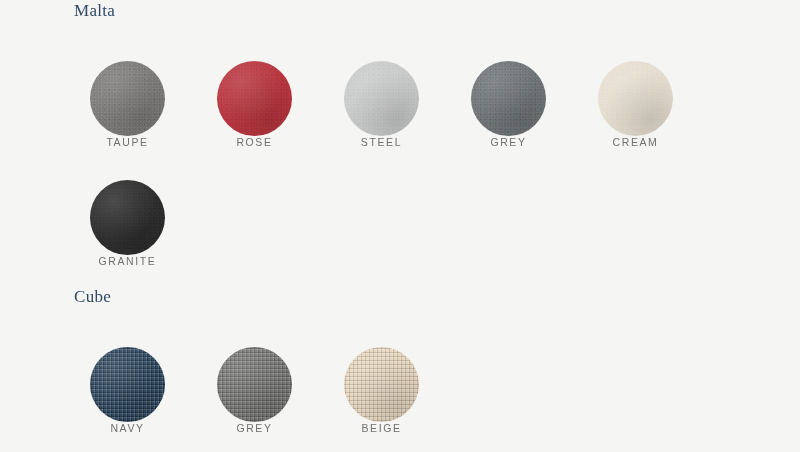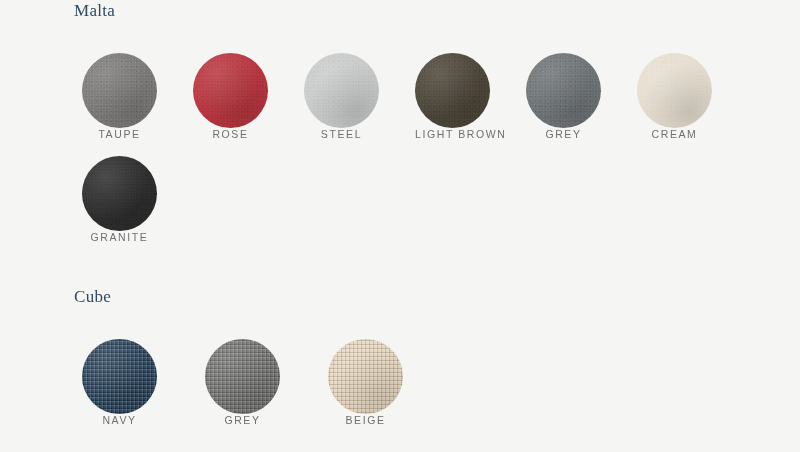--- a/index.html
+++ b/index.html
@@ -46,21 +46,21 @@
     padding-left: 74px;
     margin: 0;
     list-style: none;
   }
 
   .swatch {
     width: 95px;
     display: flex;
     flex-direction: column;
     align-items: center;
-    margin: 8px;
+    margin: 16px;
     padding: 0;
   }
 
   .swatch-disc-wrap {
     width: 95px;
     display: flex;
     justify-content: flex-start;
   }
 
   .swatch-disc {
@@ -166,26 +166,20 @@
           <div class="swatch-label"><span class="label-inner">ROSE</span></div>
         </div>
         <div class="swatch">
           <div class="swatch-disc-wrap">
             <div class="swatch-disc tex-felt" style="background: rgb(201, 203, 202);"></div>
           </div>
           <div class="swatch-label"><span class="label-inner">STEEL</span></div>
         </div>
         <div class="swatch">
           <div class="swatch-disc-wrap">
-            <div class="swatch-disc tex-felt" style="background: rgb(77, 70, 58);"></div>
-          </div>
-          <div class="swatch-label"><span class="label-inner">LIGHT BROWN</span></div>
-        </div>
-        <div class="swatch">
-          <div class="swatch-disc-wrap">
             <div class="swatch-disc tex-felt" style="background: rgb(111, 116, 119);"></div>
           </div>
           <div class="swatch-label"><span class="label-inner">GREY</span></div>
         </div>
         <div class="swatch">
           <div class="swatch-disc-wrap">
             <div class="swatch-disc tex-felt" style="background: rgb(230, 222, 208);"></div>
           </div>
           <div class="swatch-label"><span class="label-inner">CREAM</span></div>
         </div>
@@ -193,21 +187,21 @@
           <div class="swatch-disc-wrap">
             <div class="swatch-disc tex-felt" style="background: rgb(46, 46, 46);"></div>
           </div>
           <div class="swatch-label"><span class="label-inner">GRANITE</span></div>
         </div>
       </div>
   </div>
 
   <div class="section" style="top:288px;">
     <h2 class="section-heading">Cube</h2>
-    <div class="swatch-row" id="row-cube" style="margin-top:26px;gap:12px;">
+    <div class="swatch-row" id="row-cube" style="margin-top:26px;">
         <div class="swatch">
           <div class="swatch-disc-wrap">
             <div class="swatch-disc tex-weave" style="background: rgb(29, 56, 81);"></div>
           </div>
           <div class="swatch-label"><span class="label-inner">NAVY</span></div>
         </div>
         <div class="swatch">
           <div class="swatch-disc-wrap">
             <div class="swatch-disc tex-weave" style="background: rgb(109, 108, 107);"></div>
           </div>

